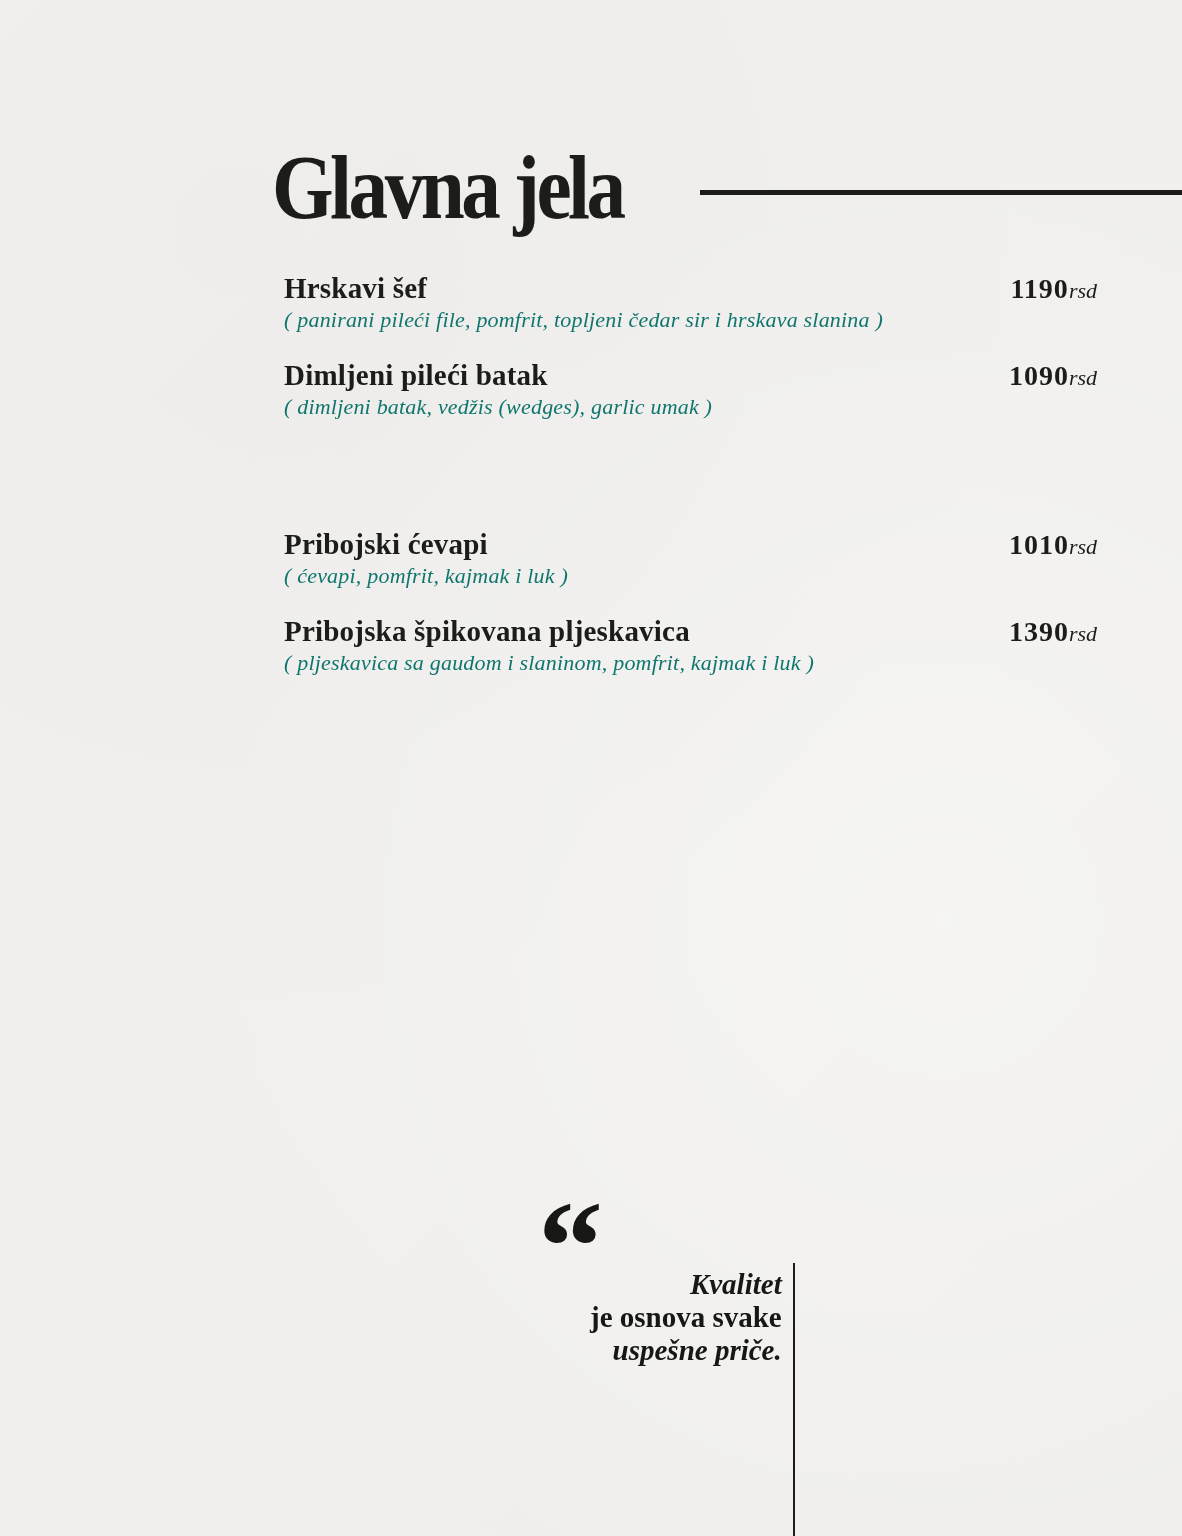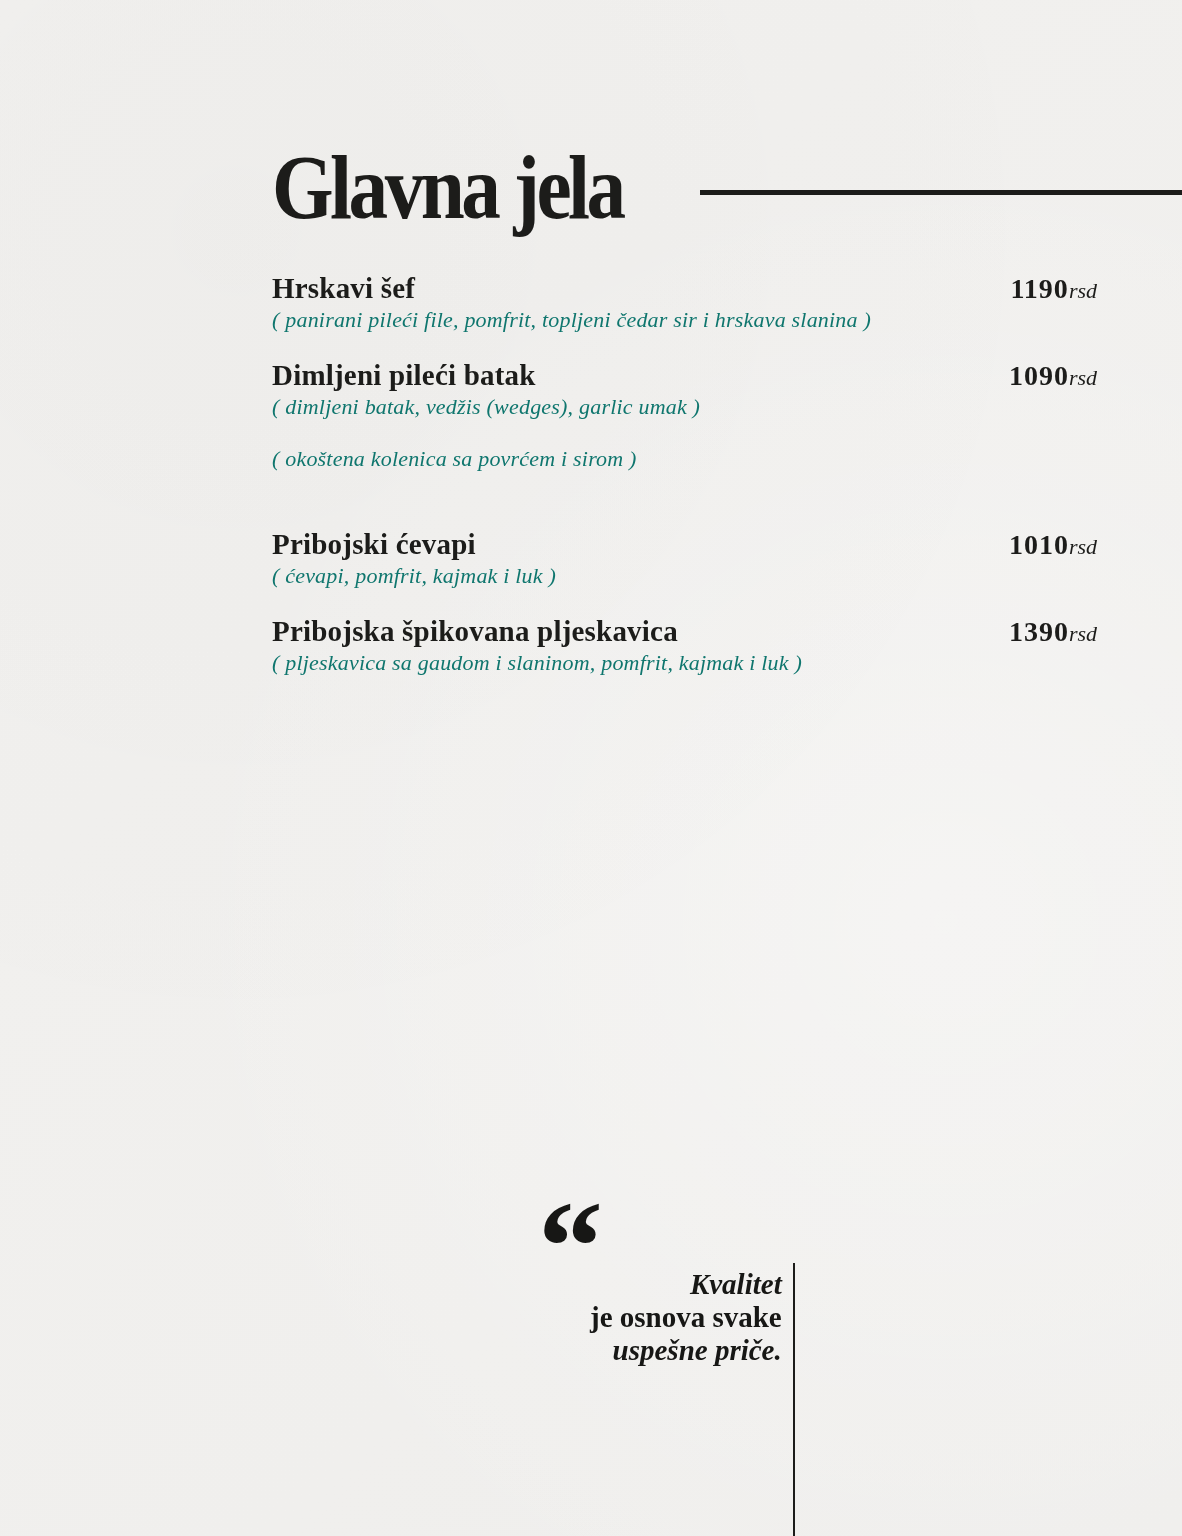--- a/index.html
+++ b/index.html
@@ -45,21 +45,21 @@
     left: 428px;   
     right: 0;
     top: 52px;
     height: 5px;
     background: #1c1c1a;
   }
 
   
   .menu-list {
     position: absolute;
-    left: 272px;
+    left: 284px;
     right: 85px;
     top: 272px;
   }
   .menu-item {
     margin-bottom: 26px;
     min-height: 56px;
   }
   .item-head {
     display: flex;
     justify-content: space-between;
@@ -146,21 +146,20 @@
 
   <div class="menu-item">
     <div class="item-head">
       <span class="dish-name">Dimljeni pileći batak</span>
       <span class="dish-price"><span class="price-amount">1090</span><span class="price-currency">rsd</span></span>
     </div>
     <div class="dish-description">( dimljeni batak, vedžis (wedges), garlic umak )</div>
   </div>
 
   <div class="menu-item">
-    <div class="dish-description">( okoštena kolenica sa povrćem i sirom )</div>
   </div>
 
   <div class="menu-item">
     <div class="item-head">
       <span class="dish-name">Pribojski ćevapi</span>
       <span class="dish-price"><span class="price-amount">1010</span><span class="price-currency">rsd</span></span>
     </div>
     <div class="dish-description">( ćevapi, pomfrit, kajmak i luk )</div>
   </div>
 

